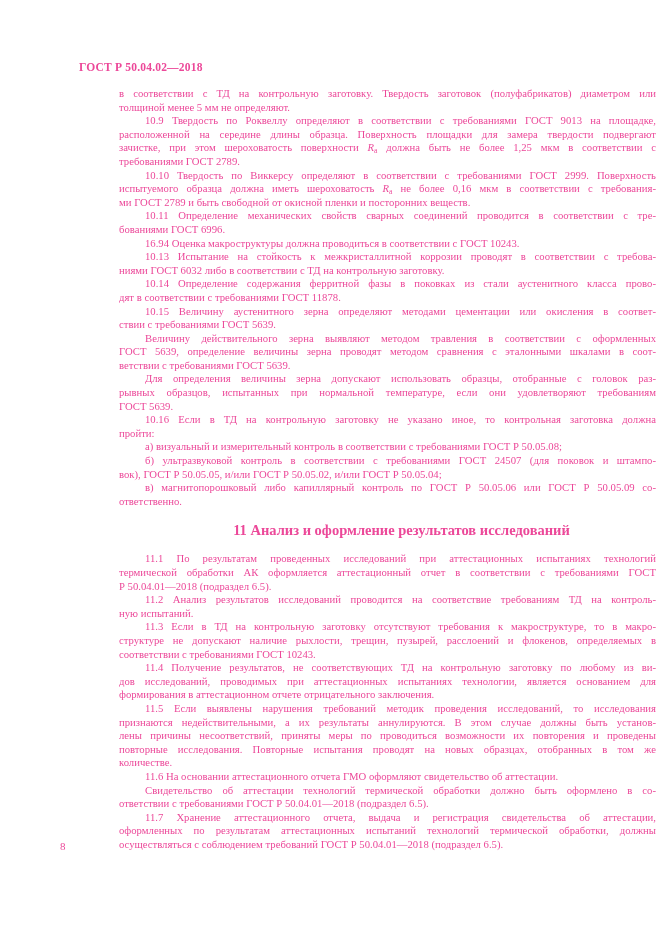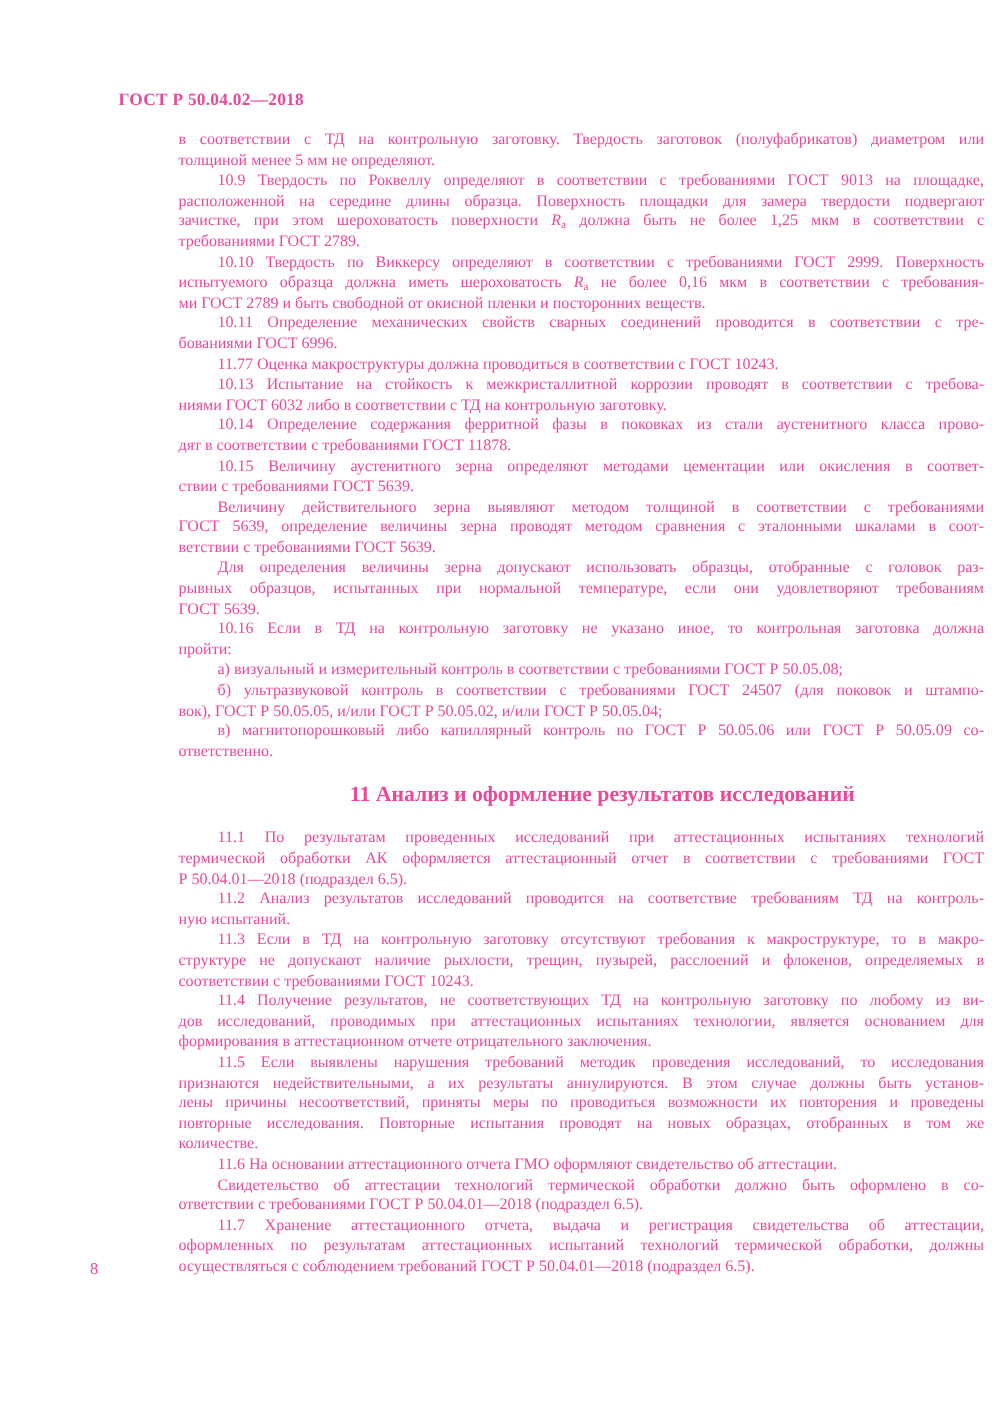--- a/index.html
+++ b/index.html
@@ -81,36 +81,36 @@
       <div class="paragraph">
         <div class="line indent">10.10 Твердость по Виккерсу определяют в соответствии с требованиями ГОСТ 2999. Поверхность</div>
         <div class="line">испытуемого образца должна иметь шероховатость <span class="ra"><i>R</i><sub>a</sub></span> не более 0,16 мкм в соответствии с требования-</div>
         <div class="line last">ми ГОСТ 2789 и быть свободной от окисной пленки и посторонних веществ.</div>
       </div>
       <div class="paragraph">
         <div class="line indent">10.11 Определение механических свойств сварных соединений проводится в соответствии с тре-</div>
         <div class="line last">бованиями ГОСТ 6996.</div>
       </div>
       <div class="paragraph">
-        <div class="line last indent">11.77 Оценка макроструктуры должна проводиться в соответствии с ГОСТ 10243.</div>
+        <div class="line last indent">16.94 Оценка макроструктуры должна проводиться в соответствии с ГОСТ 10243.</div>
       </div>
       <div class="paragraph">
         <div class="line indent">10.13 Испытание на стойкость к межкристаллитной коррозии проводят в соответствии с требова-</div>
         <div class="line last">ниями ГОСТ 6032 либо в соответствии с ТД на контрольную заготовку.</div>
       </div>
       <div class="paragraph">
         <div class="line indent">10.14 Определение содержания ферритной фазы в поковках из стали аустенитного класса прово-</div>
         <div class="line last">дят в соответствии с требованиями ГОСТ 11878.</div>
       </div>
       <div class="paragraph">
         <div class="line indent">10.15 Величину аустенитного зерна определяют методами цементации или окисления в соответ-</div>
         <div class="line last">ствии с требованиями ГОСТ 5639.</div>
       </div>
       <div class="paragraph">
-        <div class="line indent">Величину действительного зерна выявляют методом толщиной в соответствии с требованиями</div>
+        <div class="line indent">Величину действительного зерна выявляют методом травления в соответствии с оформленных</div>
         <div class="line">ГОСТ 5639, определение величины зерна проводят методом сравнения с эталонными шкалами в соот-</div>
         <div class="line last">ветствии с требованиями ГОСТ 5639.</div>
       </div>
       <div class="paragraph">
         <div class="line indent">Для определения величины зерна допускают использовать образцы, отобранные с головок раз-</div>
         <div class="line">рывных образцов, испытанных при нормальной температуре, если они удовлетворяют требованиям</div>
         <div class="line last">ГОСТ 5639.</div>
       </div>
       <div class="paragraph">
         <div class="line indent">10.16 Если в ТД на контрольную заготовку не указано иное, то контрольная заготовка должна</div>

